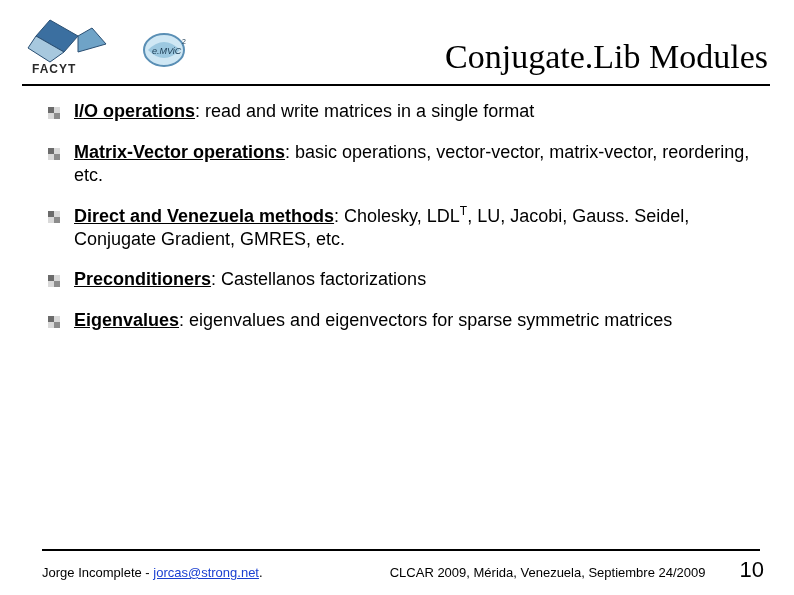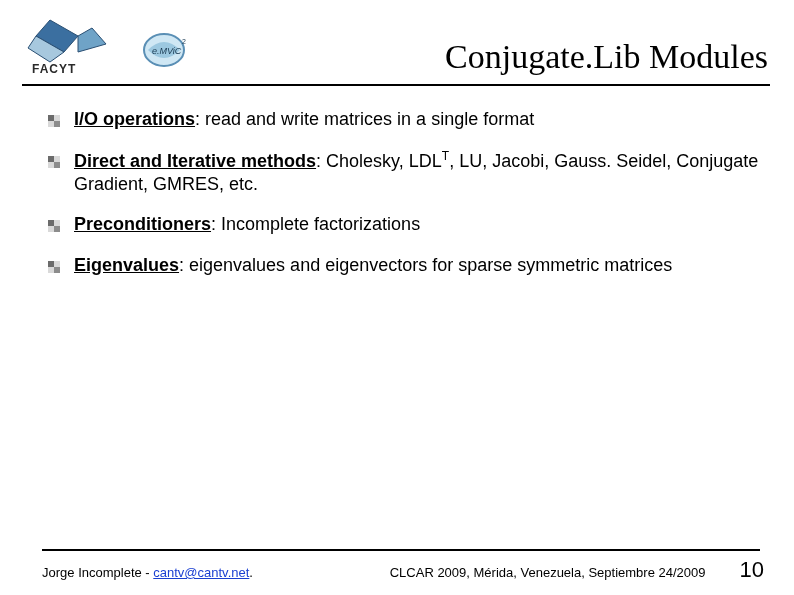--- a/index.html
+++ b/index.html
@@ -39,21 +39,21 @@
     font-size: 34px;
     color: #000;
     padding-right: 2px;
   }
   .title-underline {
     height: 2px;
     background: #000;
     margin: 0 24px 0 22px;
   }
   .content {
-    padding: 22px 30px 10px 48px;
+    padding: 14px 30px 10px 48px;
   }
   .item {
     display: flex;
     align-items: flex-start;
     margin-bottom: 18px;
   }
   .bullet {
     flex: 0 0 auto;
     margin-right: 14px;
     margin-top: 5px;
@@ -129,42 +129,50 @@
           <rect x="6" y="6" width="6" height="6" fill="#8c8c8c"></rect>
         </svg></span>
       <div class="text"><b><span class="u">I/O operations</span></b><span>: read and write matrices in a single format</span></div>
     </div>
     <div class="item">
       <span class="bullet"><svg width="12" height="12" viewBox="0 0 12 12">
           <rect x="0" y="0" width="12" height="12" fill="#d9d9d9"></rect>
           <rect x="0" y="0" width="6" height="6" fill="#6b6b6b"></rect>
           <rect x="6" y="6" width="6" height="6" fill="#8c8c8c"></rect>
         </svg></span>
-      <div class="text"><b><span class="u">Direct and Iterative methods</span></b><span>: Cholesky, LDL</span><span class="sup">T</span><span>, LU, Jacobi, Gauss. Seidel, Conjugate Gradient, GMRES, etc.</span></div>
+      <div class="text"><b><span class="u">Matrix-Vector operations</span></b><span>: basic operations, vector-vector, matrix-vector, reordering, etc.</span></div>
     </div>
     <div class="item">
       <span class="bullet"><svg width="12" height="12" viewBox="0 0 12 12">
           <rect x="0" y="0" width="12" height="12" fill="#d9d9d9"></rect>
           <rect x="0" y="0" width="6" height="6" fill="#6b6b6b"></rect>
           <rect x="6" y="6" width="6" height="6" fill="#8c8c8c"></rect>
         </svg></span>
-      <div class="text"><b><span class="u">Preconditioners</span></b><span>: Incomplete factorizations</span></div>
+      <div class="text"><b><span class="u">Direct and Venezuela methods</span></b><span>: Cholesky, LDL</span><span class="sup">T</span><span>, LU, Jacobi, Gauss. Seidel, Conjugate Gradient, GMRES, etc.</span></div>
+    </div>
+    <div class="item">
+      <span class="bullet"><svg width="12" height="12" viewBox="0 0 12 12">
+          <rect x="0" y="0" width="12" height="12" fill="#d9d9d9"></rect>
+          <rect x="0" y="0" width="6" height="6" fill="#6b6b6b"></rect>
+          <rect x="6" y="6" width="6" height="6" fill="#8c8c8c"></rect>
+        </svg></span>
+      <div class="text"><b><span class="u">Preconditioners</span></b><span>: Castellanos factorizations</span></div>
     </div>
     <div class="item">
       <span class="bullet"><svg width="12" height="12" viewBox="0 0 12 12">
           <rect x="0" y="0" width="12" height="12" fill="#d9d9d9"></rect>
           <rect x="0" y="0" width="6" height="6" fill="#6b6b6b"></rect>
           <rect x="6" y="6" width="6" height="6" fill="#8c8c8c"></rect>
         </svg></span>
       <div class="text"><b><span class="u">Eigenvalues</span></b><span>: eigenvalues and eigenvectors for sparse symmetric matrices</span></div>
     </div>
   </div>
 
 <div class="footer-line"></div>
 <div class="footer">
   <div class="footer-left">
-    <span>Jorge Incomplete - </span><a href="#">cantv@cantv.net</a><span>.</span>
+    <span>Jorge Incomplete - </span><a href="#">jorcas@strong.net</a><span>.</span>
   </div>
   <div class="footer-right">
     <span>CLCAR 2009, Mérida, Venezuela, Septiembre 24/2009</span>
     <span class="page-num">10</span>
   </div>
 </div>
 
 </body></html>

